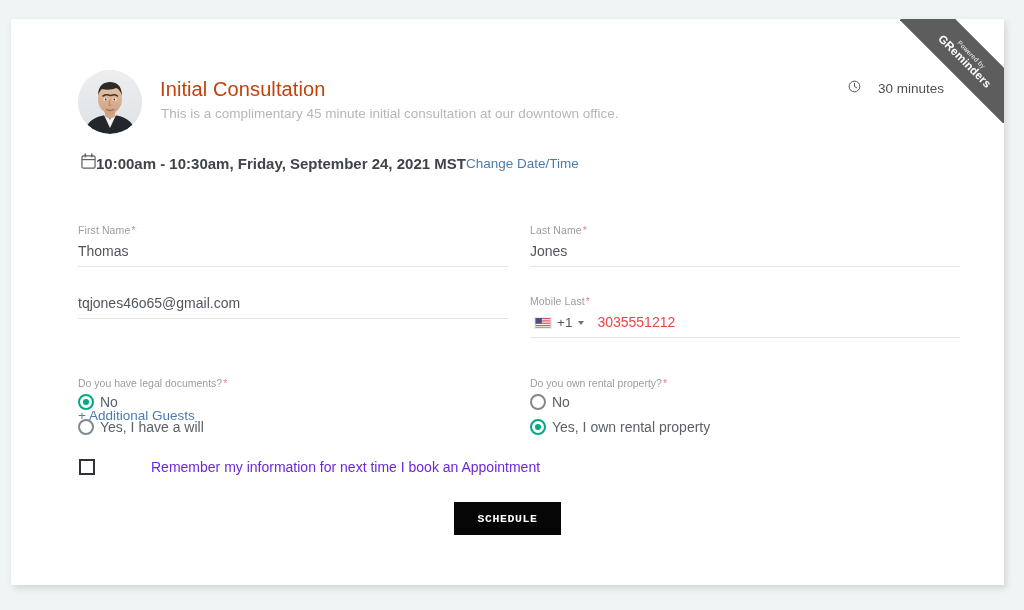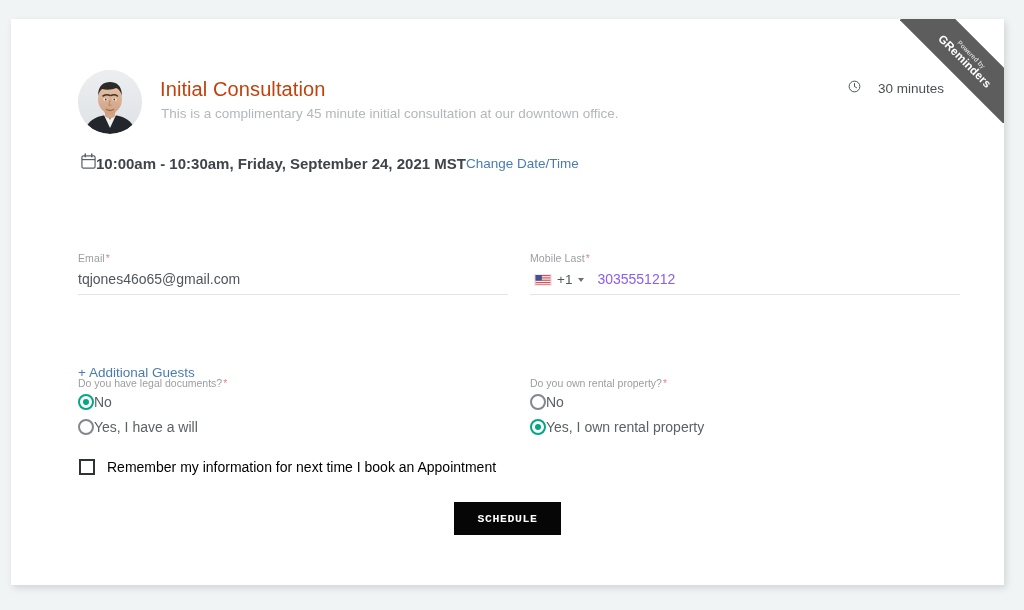--- a/index.html
+++ b/index.html
@@ -222,21 +222,21 @@
     border-right: 3.5px solid transparent;
     border-top: 4px solid #6d7176;
     margin-left: 1px;
   }
   .phone-input {
     flex: 1;
     border: none;
     background: transparent;
     font-family: "Liberation Sans", sans-serif;
     font-size: 14px;
-    color: #8b5cf6;
+    color: #ef4444;
     outline: none;
     padding: 0 0 1px 6px;
   }
 
   .guests-link {
     position: absolute;
     left: 0;
     top: 113px;
     font-size: 13.5px;
     color: #4a7cb0;
@@ -251,21 +251,21 @@
     width: 883px;
   }
   .radio-group-label {
     font-size: 10.5px;
     color: #9a9da1;
     display: block;
   }
   .radio-row {
     display: flex;
     align-items: center;
-    gap: 0;
+    gap: 6px;
     height: 25px;
     cursor: pointer;
   }
   .radio {
     width: 16px;
     height: 16px;
     border-radius: 50%;
     border: 2px solid #83888d;
     background: #fff;
     flex: none;
@@ -299,21 +299,22 @@
   }
   .checkbox {
     width: 16px;
     height: 16px;
     border: 2px solid #2f3336;
     background: #fff;
     flex: none;
   }
   .checkbox-label {
     font-size: 14px;
-    color: #000000;
+    color: #6d28d9;
+    margin-left: 44px;
   }
 
   
   .submit-wrap {
     position: absolute;
     left: 0;
     right: 0;
     top: 483px;
     display: flex;
     justify-content: center;
@@ -411,27 +412,42 @@
           <path d="M4.5 1 V4" stroke="#5b6166" stroke-width="1.6" stroke-linecap="round"></path>
           <path d="M11.5 1 V4" stroke="#5b6166" stroke-width="1.6" stroke-linecap="round"></path>
         </svg>
       </span>
       <span class="datetime-text">10:00am - 10:30am, Friday, September 24, 2021 MST</span>
       <span class="change-link">Change Date/Time</span>
     </div>
 
 
     <div class="form">
+      <div class="row">
+        <div class="col">
+          <div class="field">
+            <label class="field-label">
+              <span>First Name</span><span class="req">*</span>
+            </label>
+            <input class="field-input" type="text" value="Thomas" style="">
+          </div>
+        </div>
+        <div class="col">
+          <div class="field">
+            <label class="field-label">
+              <span>Last Name</span><span class="req">*</span>
+            </label>
+            <input class="field-input" type="text" value="Jones" style="">
+          </div>
+        </div>
+      </div>
 
       <div class="row" style="margin-top:28px;">
         <div class="col">
           <div class="field">
-            <label class="field-label">
-              <span>Email</span><span class="req">*</span>
-            </label>
             <input class="field-input" type="text" value="tqjones46o65@gmail.com" style="">
           </div>
           <span class="guests-link">+ Additional Guests</span>
         </div>
         <div class="col">
           <div class="field">
             <label class="field-label">
               <span>Mobile Last</span><span class="req">*</span>
             </label>
             <div class="phone-wrap">

